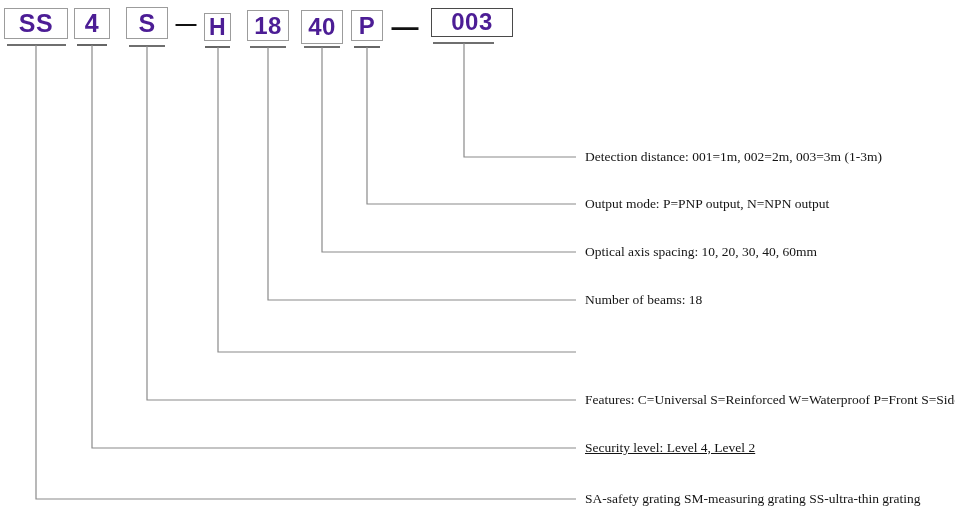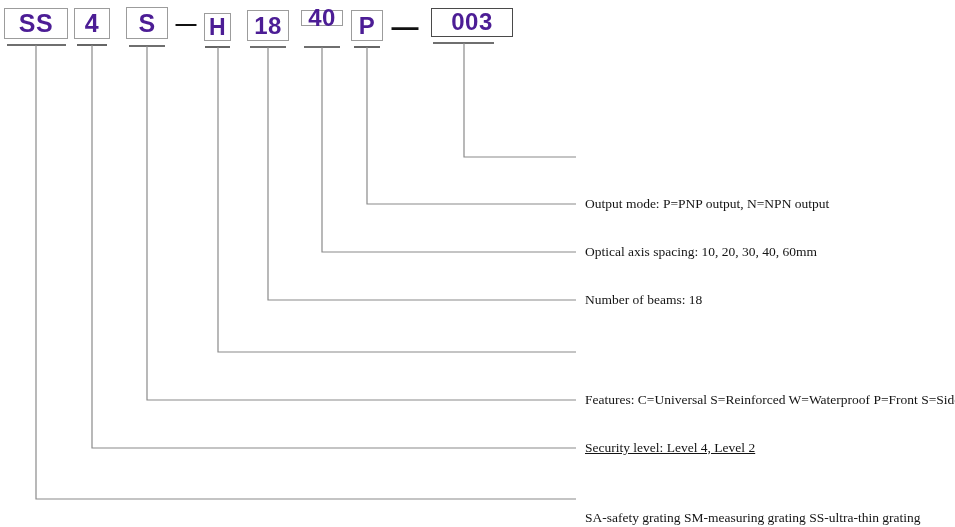--- a/index.html
+++ b/index.html
@@ -44,21 +44,21 @@
     font-size: 24px;
     font-weight: 600;
     letter-spacing: 0.5px;
   }
   .codebox.dark-border { border-color: #4a4a4a; }
   .b-ss  { left: 4px;   top: 8px;  width: 64px; height: 31px; font-size: 25px; }
   .b-4   { left: 74px;  top: 8px;  width: 36px; height: 31px; font-size: 25px; }
   .b-s   { left: 126px; top: 7px;  width: 42px; height: 32px; font-size: 25px; }
   .b-h   { left: 204px; top: 13px; width: 27px; height: 28px; font-size: 23px; }
   .b-18  { left: 247px; top: 10px; width: 42px; height: 31px; }
-  .b-40  { left: 301px; top: 10px; width: 42px; height: 16px; }
+  .b-40  { left: 301px; top: 10px; width: 42px; height: 34px; }
   .b-p   { left: 351px; top: 10px; width: 32px; height: 31px; }
   .b-003 { left: 431px; top: 8px;  width: 82px; height: 29px; align-items: flex-end; }
   .dash {
     position: absolute;
     display: flex;
     align-items: center;
     justify-content: center;
     color: #111111;
     font-weight: 700;
   }
@@ -74,21 +74,21 @@
     color: #141414;
     white-space: nowrap;
   }
   .r-0 { top: 147px; }
   .r-1 { top: 194px; }
   .r-2 { top: 242px; }
   .r-3 { top: 290px; }
   .r-4 { top: 342px; }
   .r-5 { top: 390px; }
   .r-6 { top: 438px; text-decoration: underline; }
-  .r-7 { top: 508px; }
+  .r-7 { top: 489px; }
 </style>
 </head>
 <body>
 
 <div class="stage">
 
   <svg class="lines-layer" viewBox="0 0 955 527">
 
     <line x1="7" y1="45" x2="66" y2="45"></line>
     <line x1="77" y1="45" x2="107" y2="45"></line>
@@ -129,20 +129,21 @@
     <span>40</span>
   </div>
   <div class="codebox b-p">
     <span>P</span>
   </div>
   <div class="dash dash-2">—</div>
   <div class="codebox b-003 dark-border">
     <span>003</span>
   </div>
 
+  <div class="desc r-0">Detection distance: 001=1m, 002=2m, 003=3m (1-3m)</div>
   <div class="desc r-1">Output mode: P=PNP output, N=NPN output</div>
   <div class="desc r-2">Optical axis spacing: 10, 20, 30, 40, 60mm</div>
   <div class="desc r-3">Number of beams: 18</div>
   <div class="desc r-5">Features: C=Universal S=Reinforced W=Waterproof P=Front S=Side</div>
   <div class="desc r-6">Security level: Level 4, Level 2</div>
   <div class="desc r-7">SA-safety grating SM-measuring grating SS-ultra-thin grating</div>
 
 </div>
 
 </body></html>

